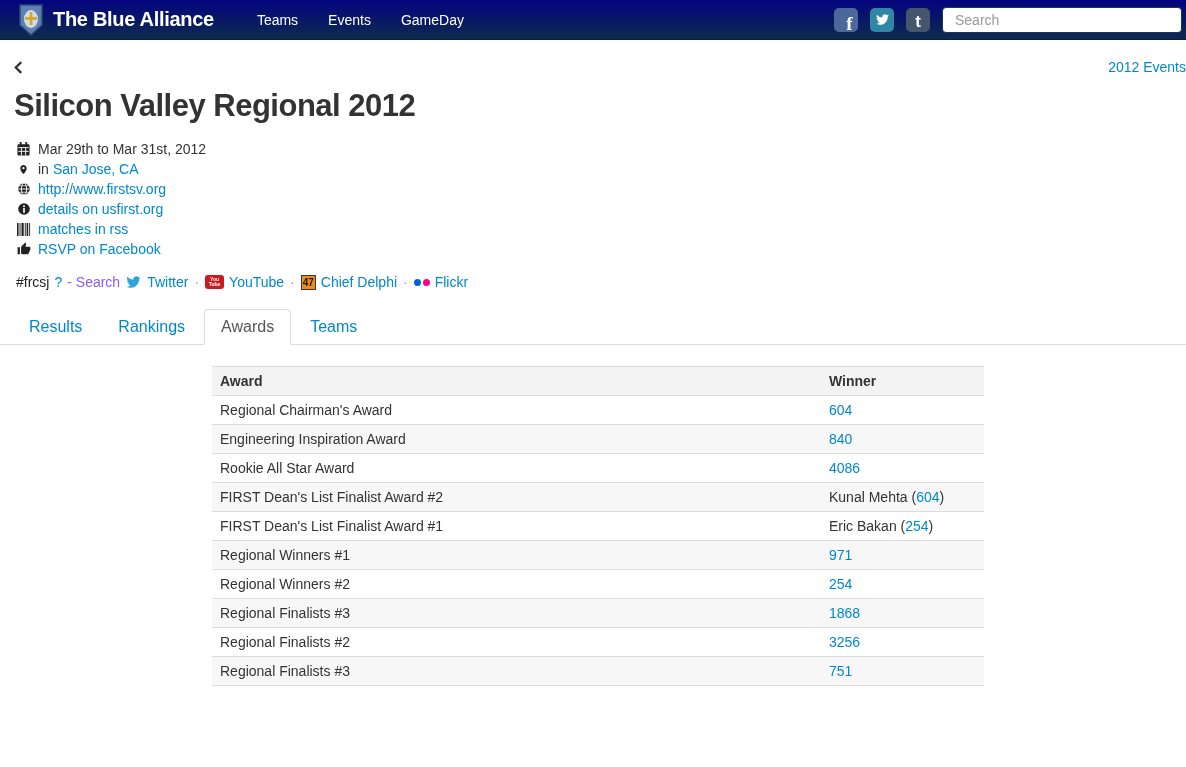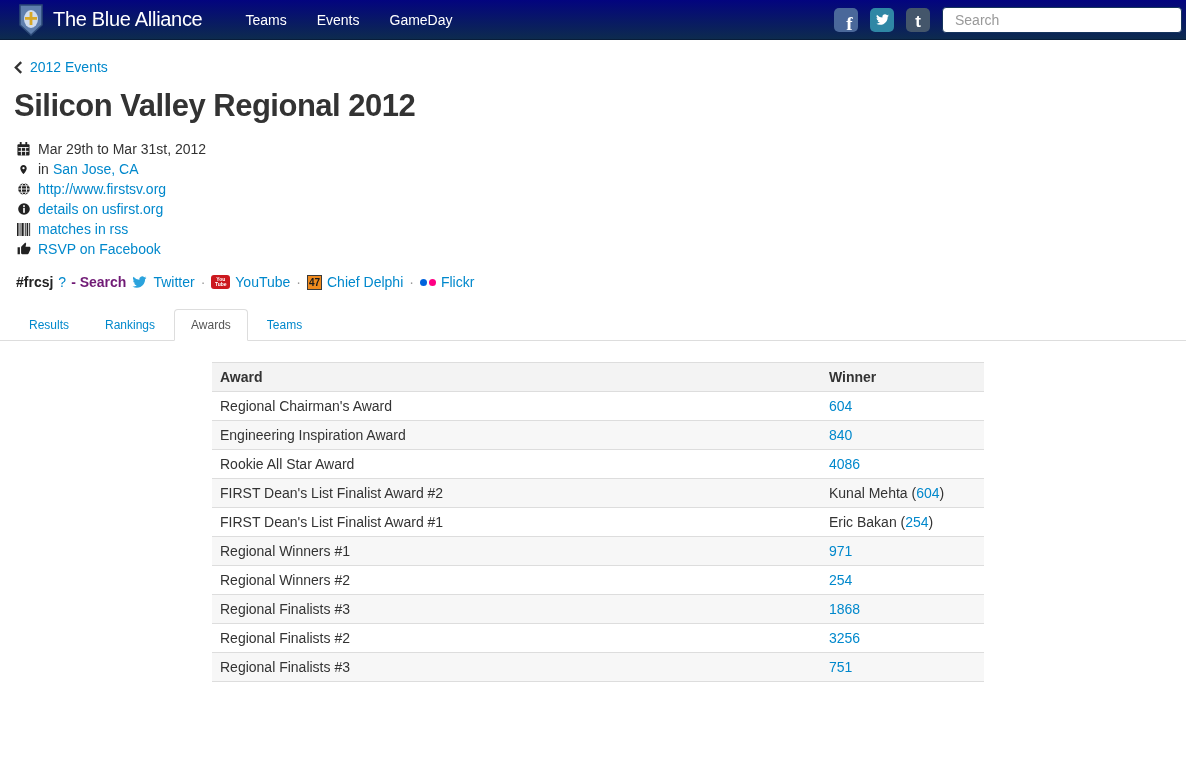--- a/index.html
+++ b/index.html
@@ -13,21 +13,21 @@
 
   
   .navbar {
     height:40px; display:flex; align-items:center;
     background:linear-gradient(#03047f, #0d2b4e);
     border-bottom:1px solid #081d3a;
     padding:0 2px 0 18px;
   }
   .logo { width:26px; height:32px; margin-right:9px; flex:none; cursor:pointer; }
   .brand {
-    color:#fff; font-size:20px; font-weight:normal; letter-spacing:-0.3px;
+    color:#fff; font-size:20px; font-weight:bold; letter-spacing:-0.3px;
     margin-right:28px; white-space:nowrap;
   }
   .nav-links { display:flex; align-items:center; }
   .nav-links a { color:#fff; font-size:14px; padding:0 15px; }
   .nav-spacer { flex:1; }
   .social {
     width:24px; height:24px; border-radius:5px; margin-right:12px;
     display:flex; align-items:flex-end; justify-content:center;
     color:#fff; font-weight:bold; overflow:hidden; cursor:pointer; flex:none;
   }
@@ -37,34 +37,34 @@
   .searchbox {
     width:240px; height:26px; margin-right:2px;
     border:1px solid #16345c; border-radius:4px;
     padding:0 12px; font-size:14px; color:#444; outline:none;
     font-family:"Liberation Sans", sans-serif;
   }
   .searchbox::placeholder { color:#999; }
 
   
   .content { padding:0 0 0 14px; }
-  .breadcrumb { margin:19px 0 0 0; display:flex; align-items:center; font-size:14px; }
+  .breadcrumb { margin:19px 0 0 0; display:flex; align-items:center; font-size:14px;justify-content:space-between; }
   .breadcrumb svg { margin-right:7px; }
   .page-title {
     font-size:31px; font-weight:bold; color:#333;
     margin:13px 0 15px 0; letter-spacing:-0.5px;
   }
   .details { margin-left:2px; }
   .detail-row { display:flex; align-items:center; height:20px; }
   .detail-row .ico { width:15px; margin-right:7px; display:flex; justify-content:center; flex:none; }
   .detail-row .sep { width:4px; }
 
   .hashtag-row { margin:13px 0 0 2px; display:flex; align-items:center; height:20px; }
-  .hashtag-row .tag { font-weight:bold; color:#222; }
-  .hashtag-row .plain { color:#701a75;font-weight:bold; }
+  .hashtag-row .tag { font-weight:normal; color:#222; }
+  .hashtag-row .plain { color:#8b5cf6; }
   .hashtag-row .gap { width:5px; }
   .hashtag-row .dot { color:#999; padding:0 6px; }
   .mini-ico { margin-right:5px; display:inline-flex; align-items:center; }
   .yt-ico {
     width:19px; height:14px; background:#cc181e; border-radius:3px;
     color:#fff; font-size:5px; font-weight:bold; line-height:5px;
     display:inline-flex; flex-direction:column; align-items:center; justify-content:center;
   }
   .cd-ico {
     width:15px; height:15px; background:#f08a1d; color:#1a1a1a;
@@ -76,21 +76,21 @@
   .flickr-ico i.b { background:#0063dc; margin-right:2px; }
   .flickr-ico i.p { background:#ff0084; }
 
   
   .tabs {
     margin-top:17px; display:flex; border-bottom:1px solid #ddd; padding-left:12px;
   }
   .tab {
     padding:8px 16px; margin-bottom:-1px; margin-right:2px;
     border:1px solid transparent; border-radius:4px 4px 0 0;
-    font-size:12px; color:#0088cc;
+    font-size:16px; color:#0088cc;
   }
   .tab.active {
     color:#555; background:#fff; border-color:#ddd; border-bottom-color:#fff; cursor:default;
   }
 
   
   .awards-table {
     margin:21px 0 0 212px; width:772px;
     border-collapse:collapse; border-bottom:1px solid #ddd;
   }

